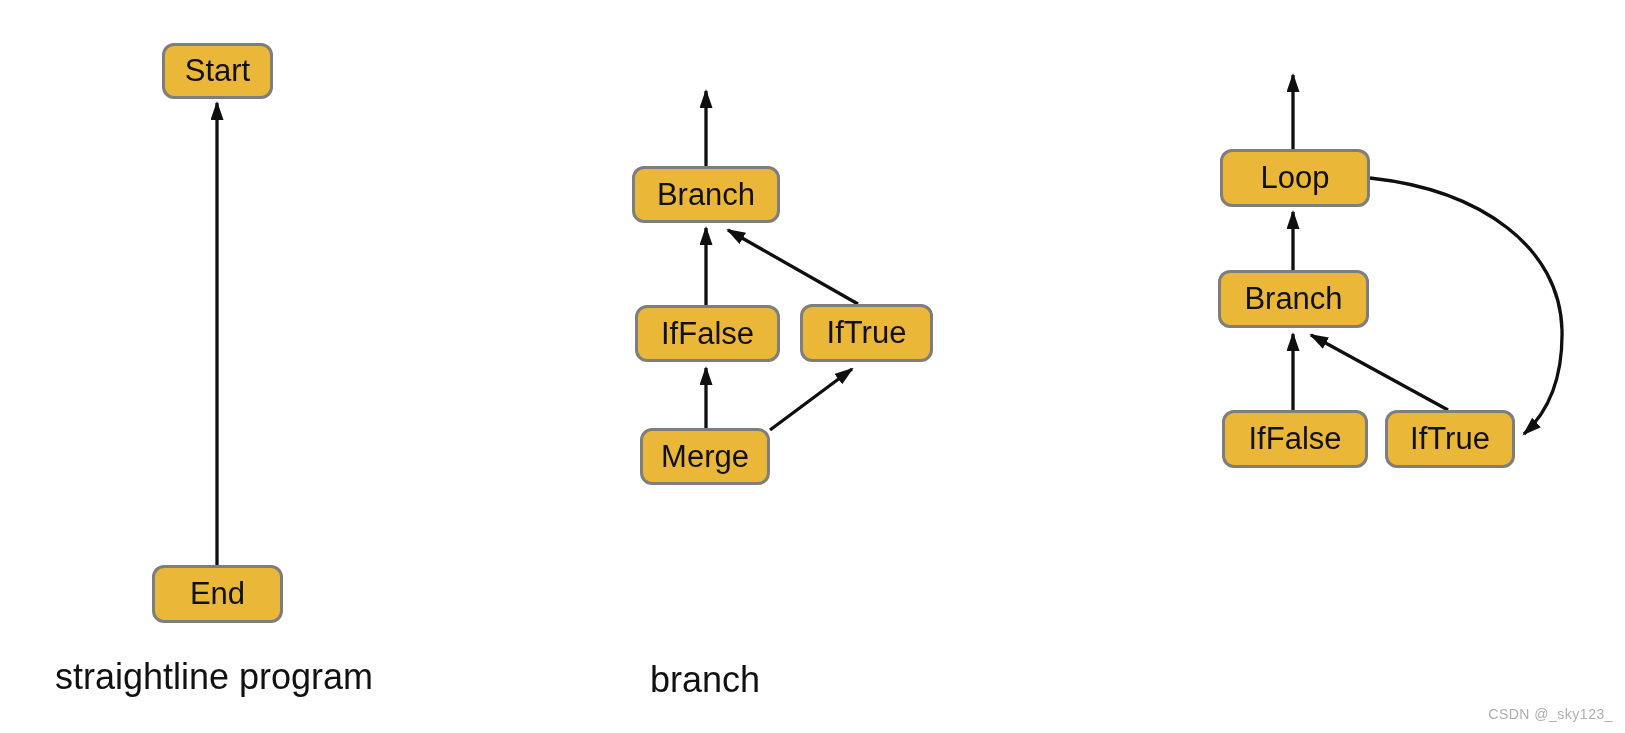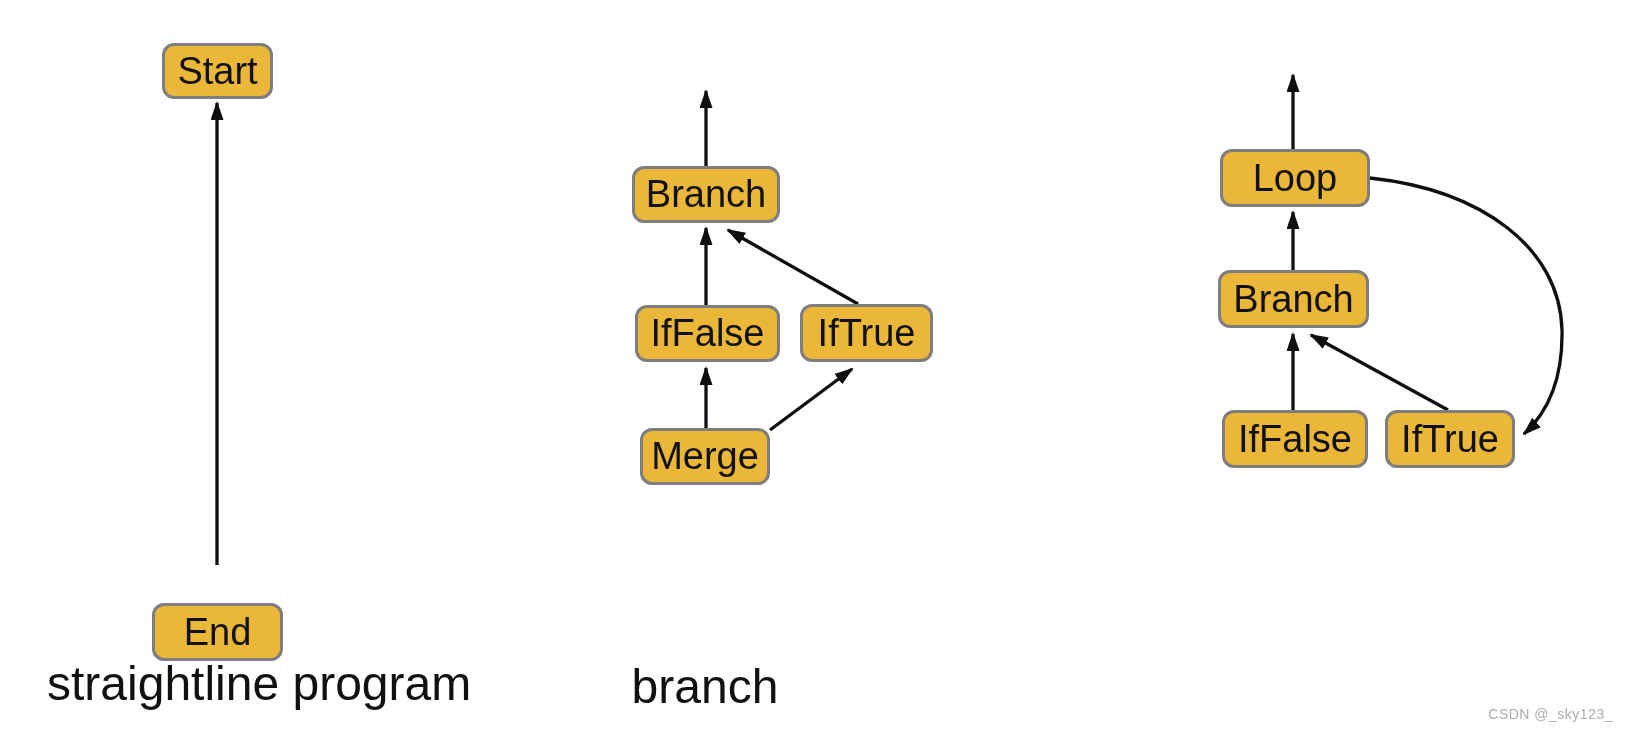--- a/index.html
+++ b/index.html
@@ -21,37 +21,37 @@
   }
   .edges{position:absolute;left:0;top:0;width:1625px;height:733px;}
   .edge{stroke:var(--edge);stroke-width:3.3;fill:none;}
   .ah{fill:var(--edge);}
   .node{
     position:absolute;
     background:var(--node-fill);
     border:3px solid var(--node-border);
     border-radius:12px;
     display:flex;align-items:center;justify-content:center;
-    font-size:38px;color:var(--text);
+    font-size:31px;color:var(--text);
     white-space:nowrap;
   }
   .caption{
     position:absolute;
-    font-size:48px;color:var(--text);
+    font-size:36px;color:var(--text);
     text-align:center;white-space:nowrap;
   }
   .watermark{
     position:absolute;
     right:12px;top:706px;
     font-size:14px;color:var(--watermark);
     letter-spacing:0.5px;
   }
   
   #n-start     {left:162px; top:43px;  width:111px;height:56px;}
-  #n-end       {left:152px; top:565px; width:131px;height:58px;margin-top:38px;}
+  #n-end       {left:152px; top:565px; width:131px;height:58px;}
   #n-b-branch  {left:632px; top:166px; width:148px;height:57px;}
   #n-b-iffalse {left:635px; top:305px; width:145px;height:57px;}
   #n-b-iftrue  {left:800px; top:304px; width:133px;height:58px;}
   #n-b-merge   {left:640px; top:428px; width:130px;height:57px;}
   #n-w-loop    {left:1220px;top:149px; width:150px;height:58px;}
   #n-w-branch  {left:1218px;top:270px; width:151px;height:58px;}
   #n-w-iffalse {left:1222px;top:410px; width:146px;height:58px;}
   #n-w-iftrue  {left:1385px;top:410px; width:130px;height:58px;}
   
   #cap-0{left:47px;  top:656px; width:334px;}

